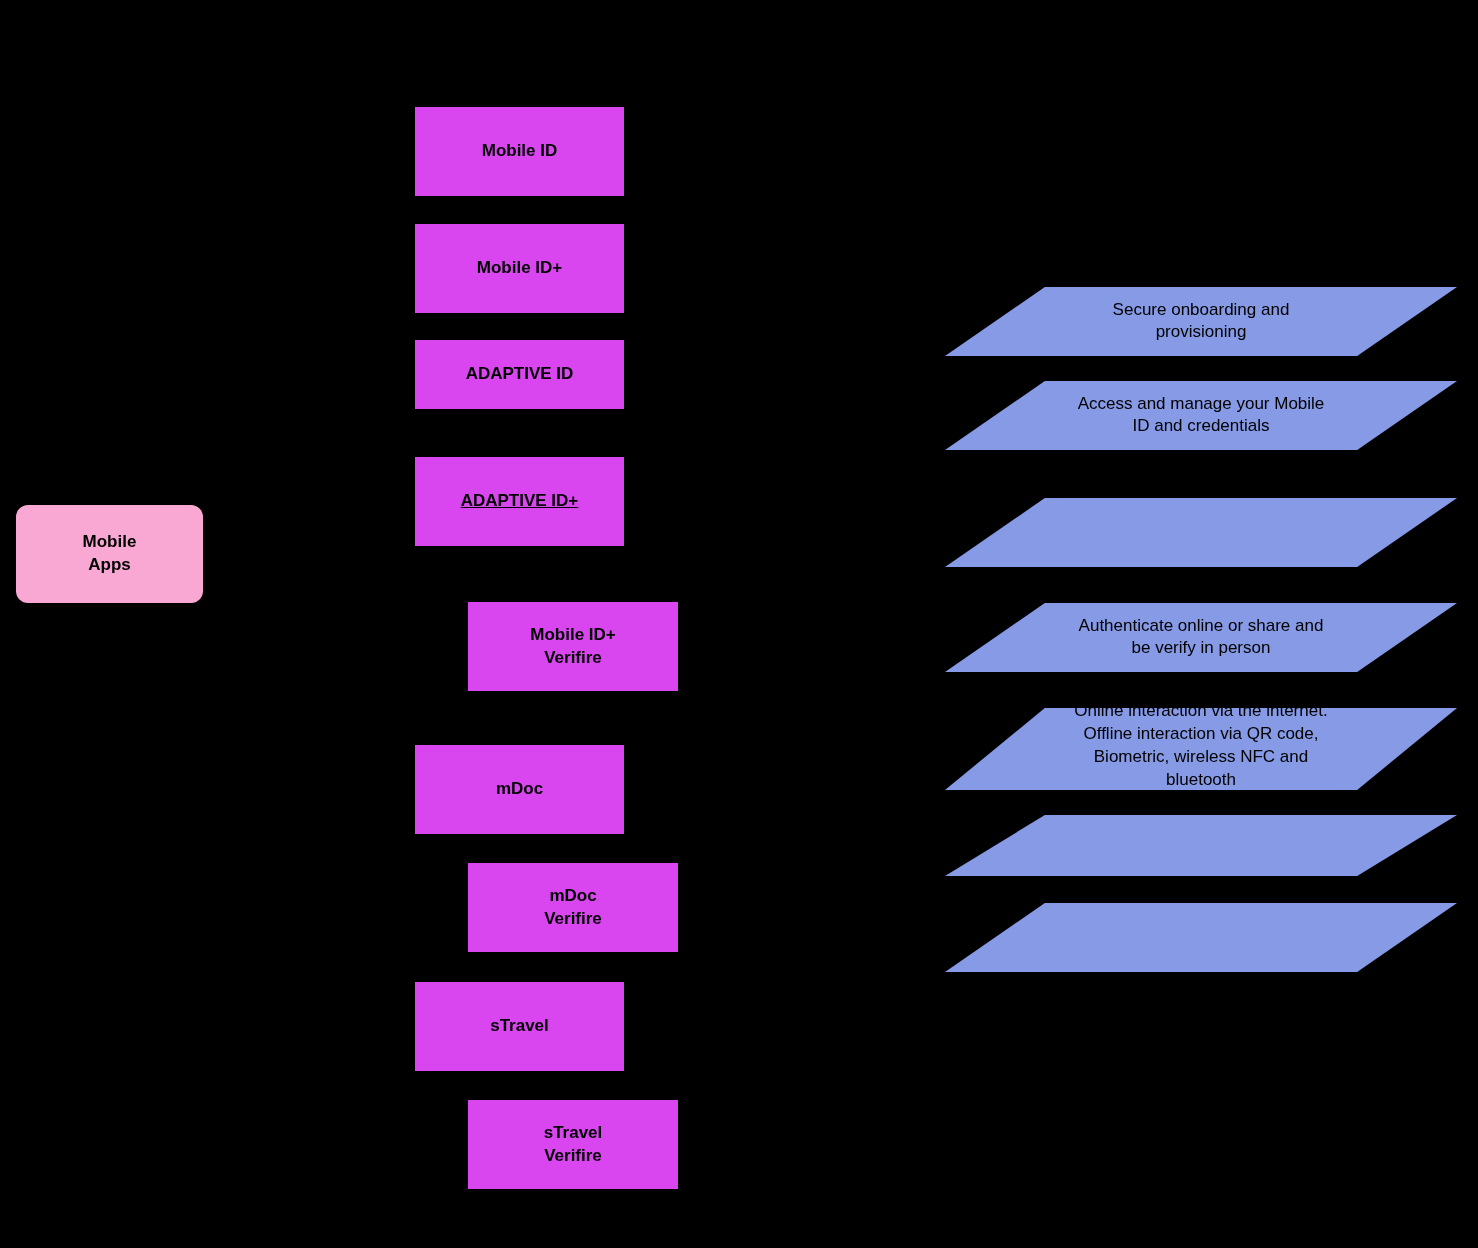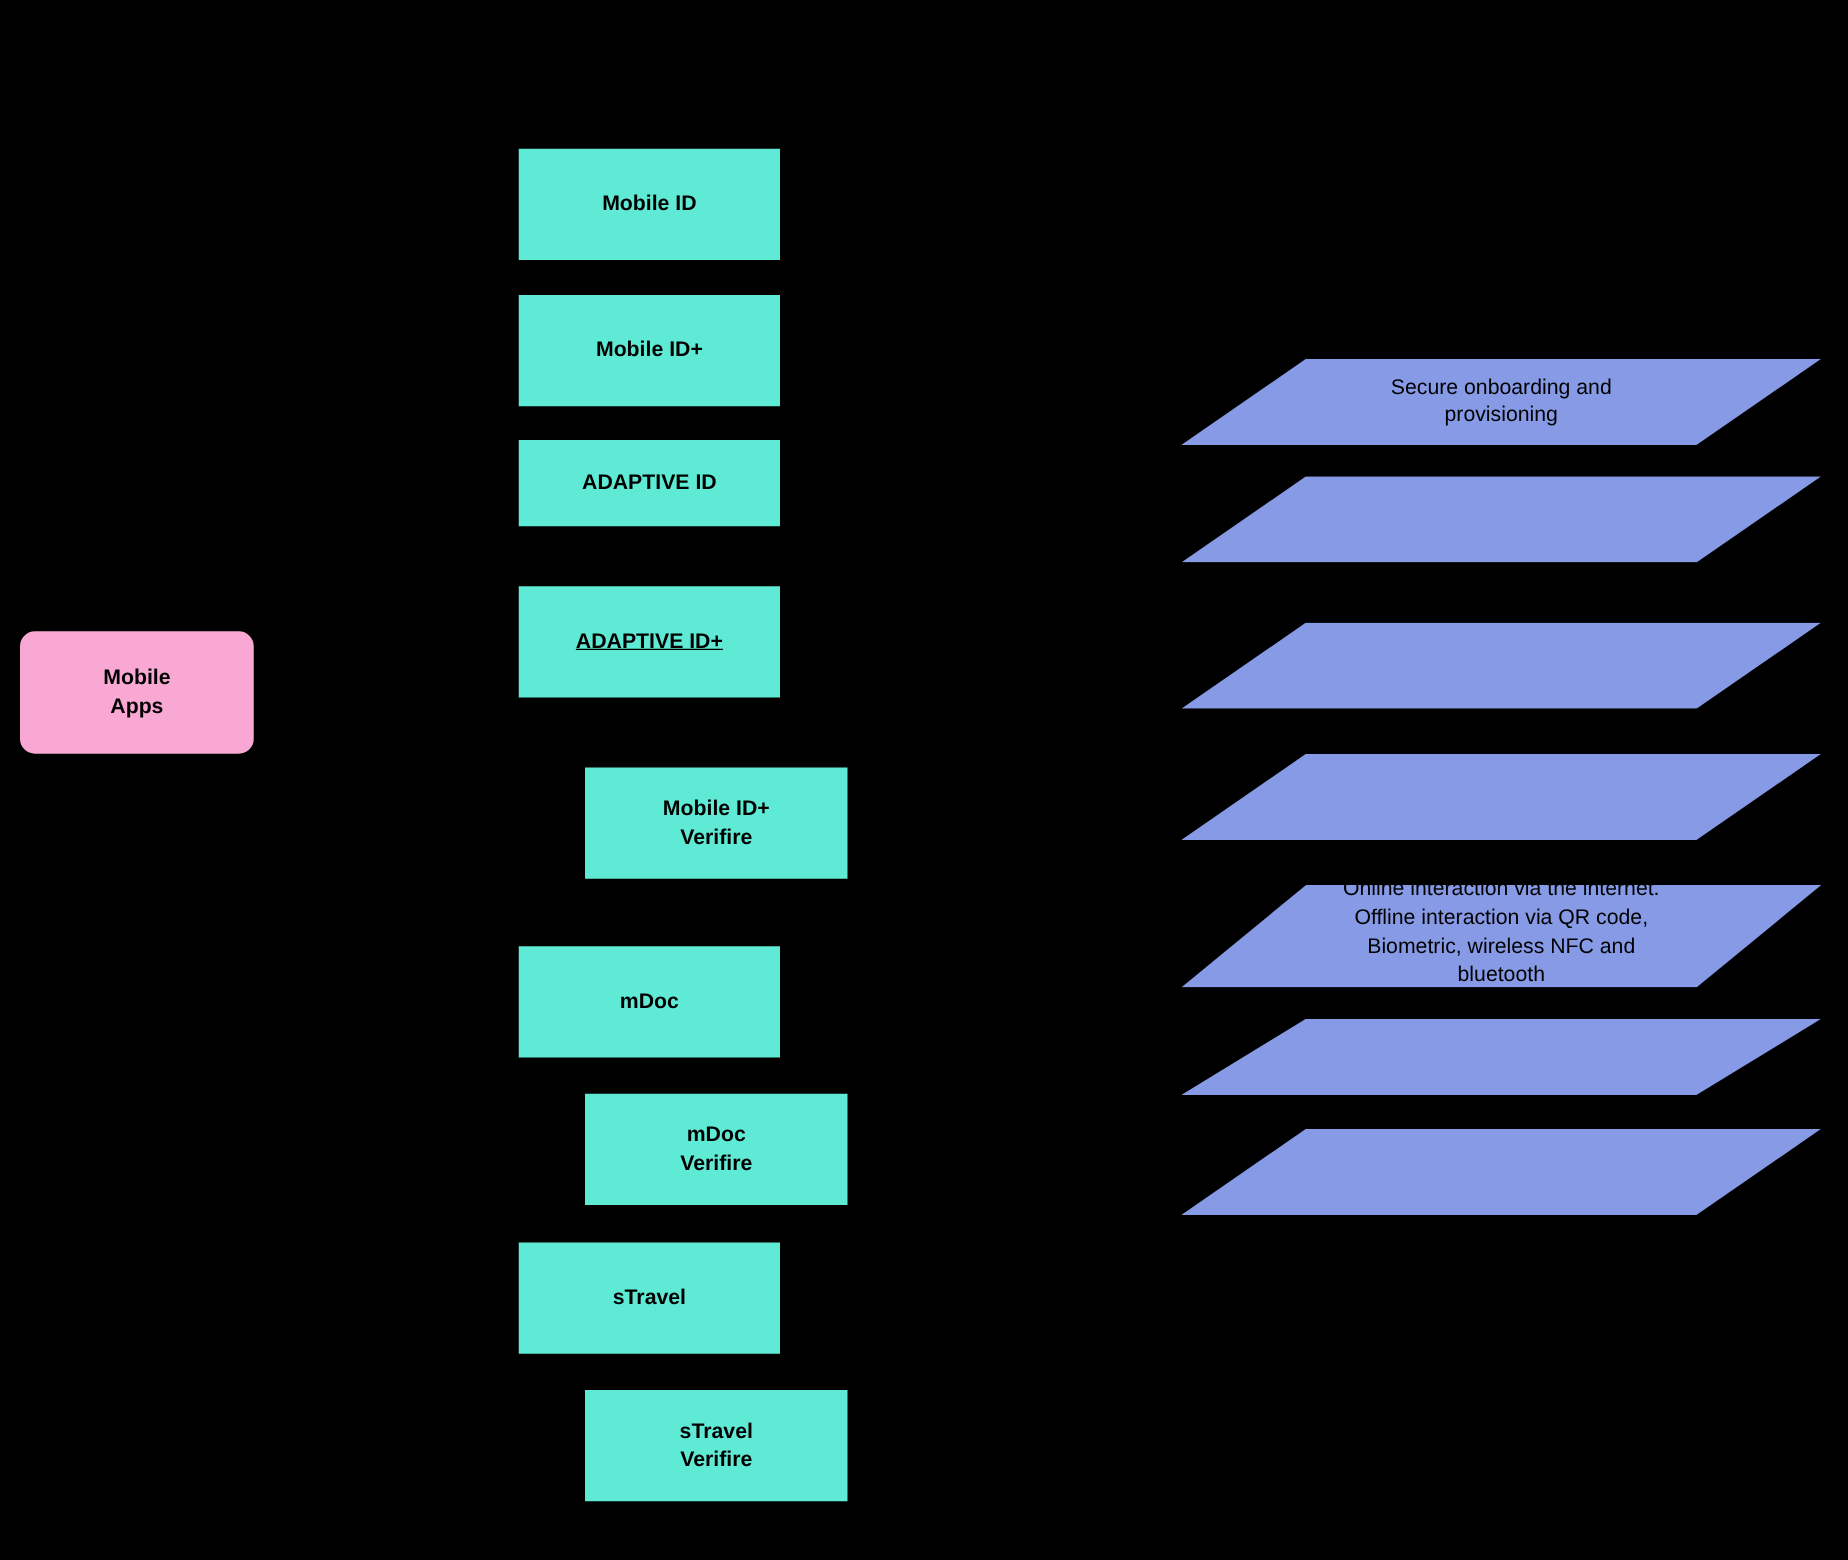--- a/index.html
+++ b/index.html
@@ -33,31 +33,30 @@
     font-size: 17px;
     font-weight: 700;
     line-height: 1.35;
     white-space: pre-line;
   }
 
   
   .node-rect {
     position: absolute;
     box-sizing: border-box;
-    background: #5eead4;
+    background: #d946ef;
     display: flex;
     align-items: center;
     justify-content: center;
     text-align: center;
     color: #000000;
     font-size: 17px;
     font-weight: 700;
     line-height: 1.35;
     white-space: pre-line;
-    margin-top: 12px;
   }
 
   
   .para-wrap {
     position: absolute;
     box-sizing: border-box;
   }
   .para-shape {
     position: absolute;
     left: 0;
@@ -111,26 +110,30 @@
     </div>
 
   <div id="capabilities-layer">
       <div class="para-wrap" style="left: 945px; top: 287px; width: 512px; height: 69px;">
         <div class="para-shape"></div>
         <div class="para-label">Secure onboarding and
 provisioning</div>
       </div>
       <div class="para-wrap" style="left: 945px; top: 381px; width: 512px; height: 69px;">
         <div class="para-shape"></div>
+        <div class="para-label">Access and manage your Mobile
+ID and credentials</div>
       </div>
       <div class="para-wrap" style="left: 945px; top: 498px; width: 512px; height: 69px;">
         <div class="para-shape"></div>
       </div>
       <div class="para-wrap" style="left: 945px; top: 603px; width: 512px; height: 69px;">
         <div class="para-shape"></div>
+        <div class="para-label">Authenticate online or share and
+be verify in person</div>
       </div>
       <div class="para-wrap" style="left: 945px; top: 708px; width: 512px; height: 82px;">
         <div class="para-shape"></div>
         <div class="para-label overflow">Online interaction via the internet.
 Offline interaction via QR code,
 Biometric, wireless NFC and
 bluetooth</div>
       </div>
       <div class="para-wrap" style="left: 945px; top: 815px; width: 512px; height: 61px;">
         <div class="para-shape"></div>

